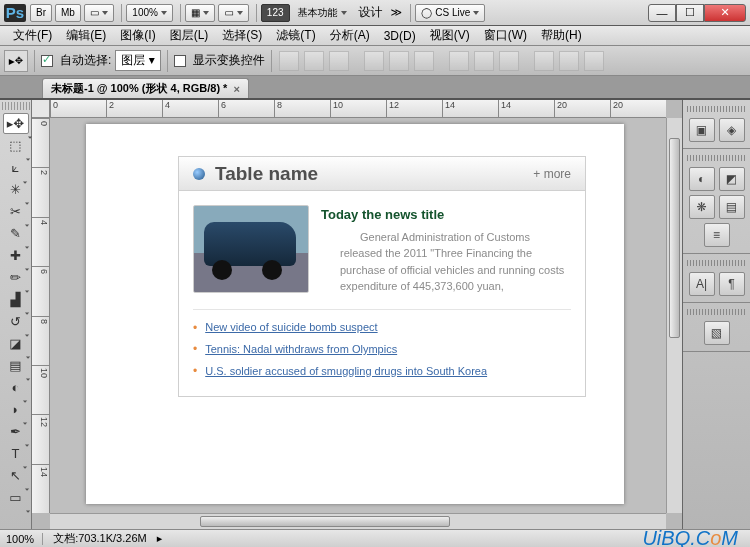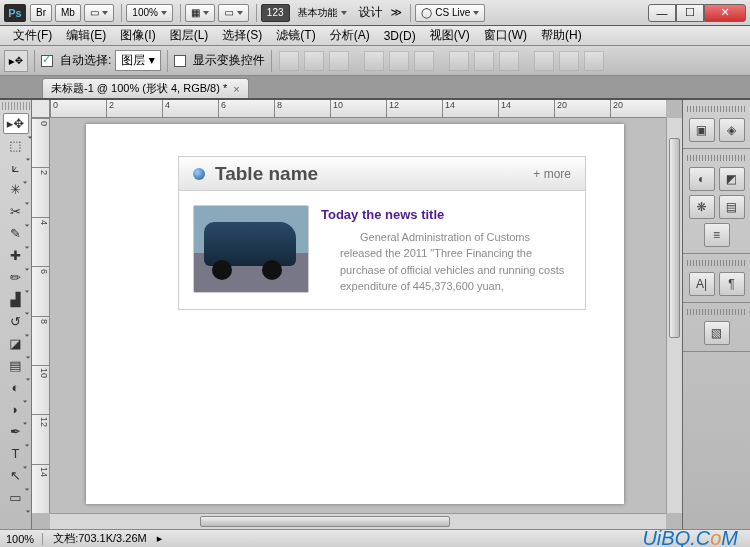--- a/index.html
+++ b/index.html
@@ -1,20 +1,20 @@
 <!DOCTYPE html>
 <html><head>
 <meta charset="utf-8">
 <style>
 * { margin: 0; padding: 0; box-sizing: border-box; }
 body { width: 750px; height: 547px; font-family: "Microsoft YaHei", Tahoma, sans-serif; font-size: 11px; background: #535353; overflow: hidden; position: relative; }
 
 
 .titlebar { height: 26px; background: linear-gradient(#e6e6e6,#d0d0d0); border-bottom: 1px solid #5a5a5a; display: flex; align-items: center; padding: 0 4px; }
-.titlebar .ps-icon { width: 22px; height: 18px; background: #2a2a2a; color: #5fb4e6; font-weight: bold; font-size: 11px; display: flex; align-items: center; justify-content: center; border-radius: 2px; margin-right: 4px; }
+.titlebar .ps-icon { width: 22px; height: 18px; background: #2a2a2a; color: #5fb4e6; font-weight: bold; font-size: 15px; display: flex; align-items: center; justify-content: center; border-radius: 2px; margin-right: 4px; }
 .titlebar .tbtn { height: 18px; border: 1px solid #888; background: linear-gradient(#fdfdfd,#e0e0e0); padding: 0 5px; display: flex; align-items: center; margin-right: 3px; font-size: 10px; border-radius: 2px; cursor: pointer; }
 .titlebar .tbtn.dark { background: #4a4a4a; color: #fff; border-color: #333; }
 .titlebar .sep { width: 1px; height: 18px; background: #999; margin: 0 4px; }
 .titlebar .dd::after { content: ""; border-left: 3px solid transparent; border-right: 3px solid transparent; border-top: 4px solid #555; margin-left: 3px; }
 .titlebar .spacer { flex: 1; }
 .winbtns { display: flex; gap: 0; }
 .winbtn { width: 28px; height: 18px; border: 1px solid #666; display: flex; align-items: center; justify-content: center; background: linear-gradient(#f5f5f5,#ddd); }
 .winbtn.close { background: linear-gradient(#e77,#c33); color: #fff; width: 42px; border-radius: 0 3px 3px 0;}
 .winbtn.min { border-radius: 3px 0 0 3px; }
 
@@ -25,21 +25,21 @@
 
 .optbar { height: 30px; background: linear-gradient(#d6d6d6,#bcbcbc); border-bottom: 1px solid #888; display: flex; align-items: center; padding: 0 4px; font-size: 12px; gap: 4px; }
 .optbar .moveicon { width: 24px; height: 22px; border: 1px solid #999; background: #ddd; display:flex; align-items:center; justify-content:center;}
 .optbar .sep2 { width: 1px; height: 22px; background: #999; margin: 0 2px; }
 .optbar .chk { width: 12px; height: 12px; border: 1px solid #555; background: #fff; display: inline-block; margin-right: 3px; position: relative; }
 .optbar .chk.on::after { content: "✓"; position: absolute; left: 0; top: -3px; font-size: 11px; color: #3a7; }
 .optbar .sel { border: 1px solid #888; background: #fff; padding: 1px 5px; font-size: 12px;}
 .optbar .alignbtn { width: 20px; height: 20px; border: 1px solid #aaa; background: linear-gradient(#eee,#ccc); margin-left: 1px; opacity: .55;}
 
 
-.doctab-row { height: 22px; background: #9a9a9a; display: flex; align-items: end; padding-left: 42px; }
+.doctab-row { height: 22px; background: #9a9a9a; display: flex; align-items: end; padding-left: 42px; font-weight: bold; }
 .doctab { background: linear-gradient(#f1f1f1,#d8d8d8); border: 1px solid #888; border-bottom: none; padding: 2px 8px; font-size: 11px; display: flex; align-items: center; gap: 6px; border-radius: 3px 3px 0 0;}
 .doctab .x { font-size: 11px; color: #666; cursor: pointer; }
 
 
 .workarea { position: absolute; left: 0; right: 0; top: 100px; bottom: 18px; display: flex; }
 
 .toolbox { width: 32px; background: linear-gradient(#d6d6d6,#bcbcbc); border-right: 1px solid #777; display: flex; flex-direction: column; align-items: center; padding-top: 2px; gap: 1px; }
 .tab-handle { width: 28px; height: 8px; background: repeating-linear-gradient(90deg,#999,#999 1px,transparent 1px,transparent 3px); margin-bottom: 2px;}
 .tool { width: 26px; height: 21px; display:flex; align-items:center; justify-content:center; color:#333; font-size: 13px; cursor:pointer; border-radius:2px; }
 .tool.sel { background: #fff; border:1px solid #888; }
@@ -65,21 +65,21 @@
 .panel-head { height:34px; background: linear-gradient(#fefefe,#e4e4e4); border-bottom:1px solid #d0d0d0; display:flex; align-items:center; padding:0 14px; }
 .panel-head .dot { width:12px; height:12px; background: radial-gradient(circle at 35% 35%, #9cf, #258); border-radius:50%; margin-right:10px;}
 .panel-head .ttl { font-weight:bold; font-size:19px; color:#4f4f4f;}
 .panel-head .more { margin-left:auto; font-size:12px; color:#777;}
 .panel-body { padding: 14px; }
 .news-top { display:flex; gap:12px; }
 .car { width:116px; height:88px; border:1px solid #ccc; background: linear-gradient(#8ab 55%, #778 55%); position:relative; border-radius:2px;}
 .car::before{content:""; position:absolute; left:10px; top:16px; width:92px; height:44px; background:linear-gradient(#2a4a6a,#15283a); border-radius:10px 16px 6px 6px;}
 .car::after{content:""; position:absolute; left:18px; bottom:12px; width:20px; height:20px; background:#111; border-radius:50%; box-shadow: 50px 0 #111;}
 .news-txt { flex:1; font-size:11px; color:#8b8b8b; line-height:1.5;}
-.news-txt .hl { color:#4c1d95; font-weight:bold; font-size:13px; margin-bottom:4px;}
+.news-txt .hl { color:#14532d; font-weight:bold; font-size:13px; margin-bottom:4px;}
 .news-txt p { text-indent: 20px; margin-left: 19px; }
 .list { margin-top:14px; border-top:1px solid #e5e5e5; padding-top:8px;}
 .list li { list-style:none; font-size:11px; line-height:1.8; display:flex; align-items:center;}
 .list li::before { content:"•"; color:#e88b3f; margin-right:8px; font-size:12px;}
 .list li a { color:#3c6aa8; text-decoration:underline;}
 
 
 .rightdock { width: 68px; background: linear-gradient(#cfcfcf,#b5b5b5); border-left:1px solid #666; display:flex; flex-direction:column;}
 .dockgrp { border-bottom:1px solid #888; padding: 6px 4px; display:flex; flex-wrap:wrap; gap:4px; justify-content:center;}
 .dockgrp .handle { width:100%; height:6px; background: repeating-linear-gradient(90deg,#888,#888 1px,transparent 1px,transparent 3px); margin-bottom:2px;}
@@ -270,20 +270,31 @@
             <span class="more">+ more</span>
           </div>
           <div class="panel-body">
             <div class="news-top">
               <div class="car"></div>
               <div class="news-txt">
                 <div class="hl">Today the news title</div>
                 <p>General Administration of Customs released the 2011 "Three Financing the purchase of official vehicles and running costs expenditure of 445,373,600 yuan,</p>
               </div>
             </div>
+            <ul class="list">
+              <li>
+                  <a>New video of suicide bomb suspect</a>
+                </li>
+              <li>
+                  <a>Tennis: Nadal withdraws from Olympics</a>
+                </li>
+              <li>
+                  <a>U.S. soldier accused of smuggling drugs into South Korea</a>
+                </li>
+            </ul>
           </div>
         </div>
       </div>
     </div>
   </div>
 
   <div class="rightdock">
     <div class="dockgrp">
         <div class="handle"></div>
       <div class="dockbtn">▣</div>

